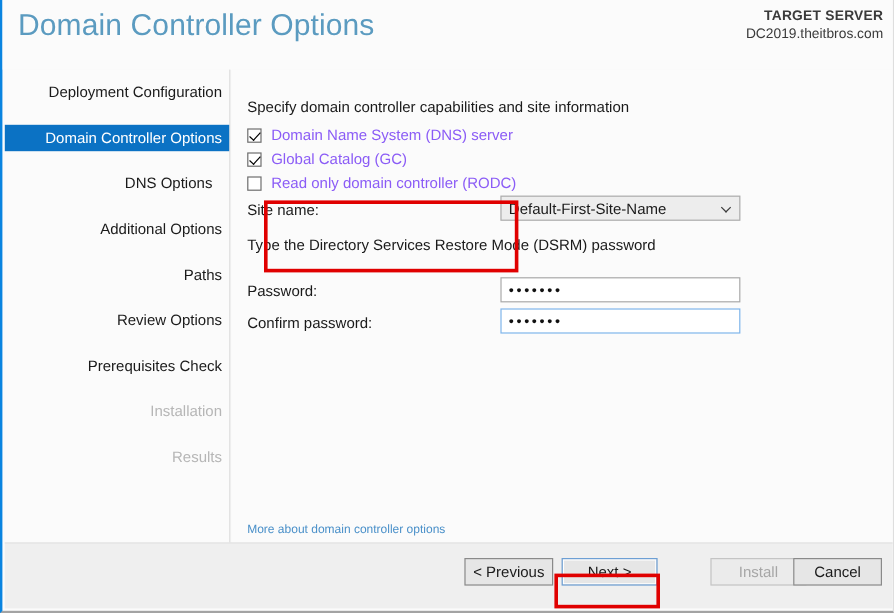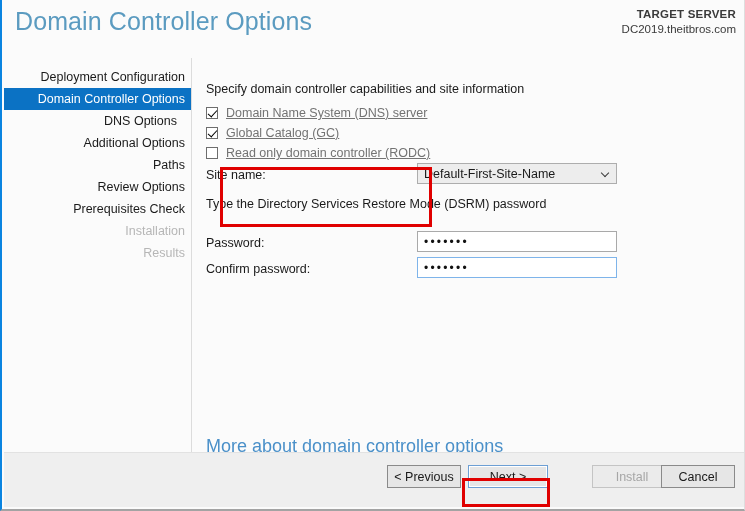--- a/index.html
+++ b/index.html
@@ -72,21 +72,21 @@
     background: #fbfbfb;
     border-right: 1px solid #dcdcdc;
     box-sizing: border-box;
     padding-top: 8px;
   }
   .nav-item {
     font-size: 12.5px;
     color: #1a1a1a;
     line-height: 16px;
     padding: 3px 6px 3px 0;
-    margin: 0 0 0 0;
+    margin: 0 0 16px 0;
     text-align: right;
     white-space: nowrap;
   }
   .nav-item.indent {
     padding-right: 14px;
   }
   .nav-item.selected {
     background: #0b72c4;
     color: #ffffff;
   }
@@ -138,24 +138,23 @@
     left: 3px;
     top: 0px;
     width: 4px;
     height: 8px;
     border: solid #000000;
     border-width: 0 1.6px 1.6px 0;
     transform: rotate(42deg);
   }
   .checkrow .cblabel {
     font-size: 12.5px;
-    color: #737373;
+    color: #8b5cf6;
     margin-left: 8px;
     white-space: nowrap;
-    text-decoration: underline;
   }
 
   .field-label {
     position: absolute;
     font-size: 12.5px;
     color: #1a1a1a;
     white-space: nowrap;
   }
   #site-label { left: 13px; top: 110px; }
   #pwd-label { left: 13px; top: 178px; }
@@ -239,21 +238,21 @@
     left: 460px;
     top: 478px;
     width: 88px;
     height: 29px;
   }
 
   .helplink {
     position: absolute;
     left: 13px;
     top: 378px;
-    font-size: 18px;
+    font-size: 10px;
     color: #4a90c9;
     text-decoration: none;
     white-space: nowrap;
     cursor: pointer;
   }
 
   
   .footer {
     position: absolute;
     left: 2px;

